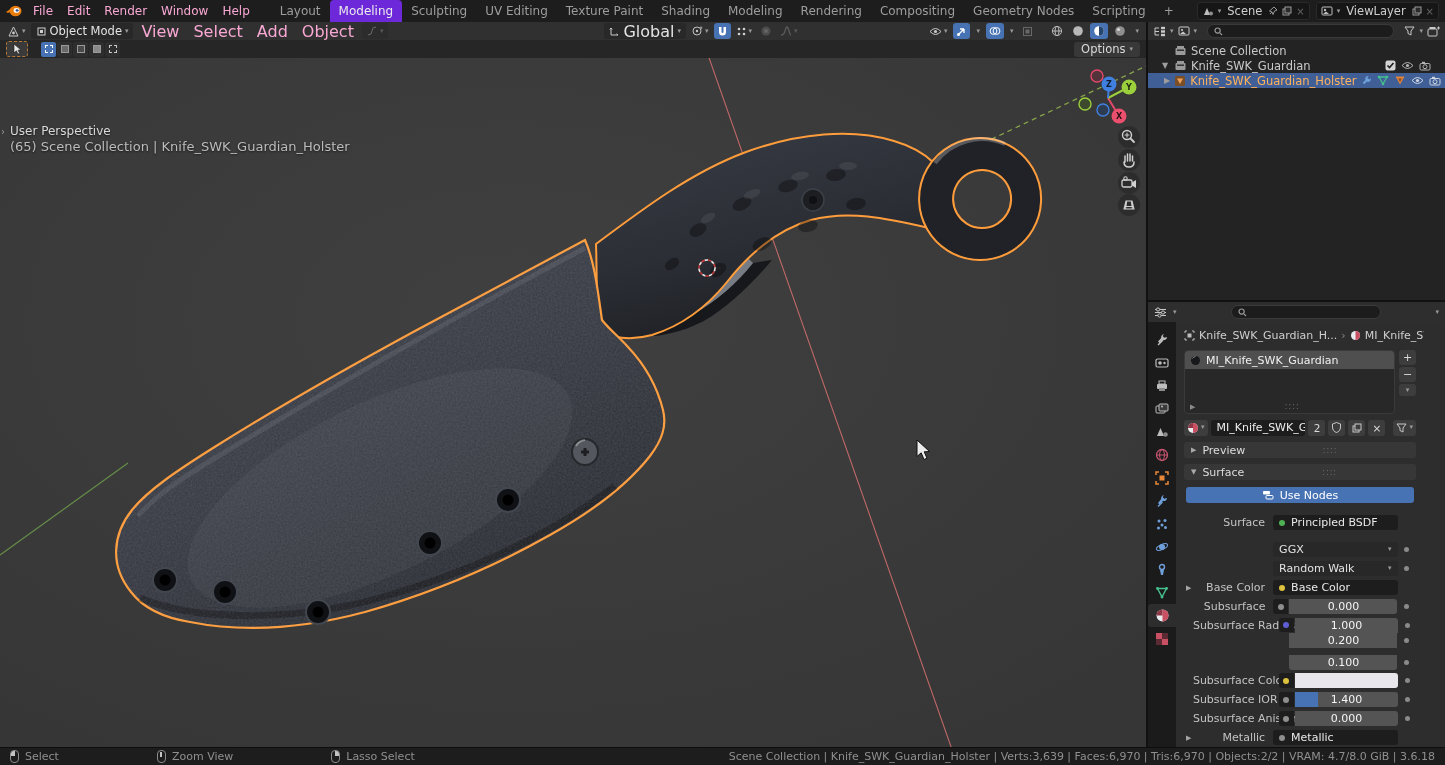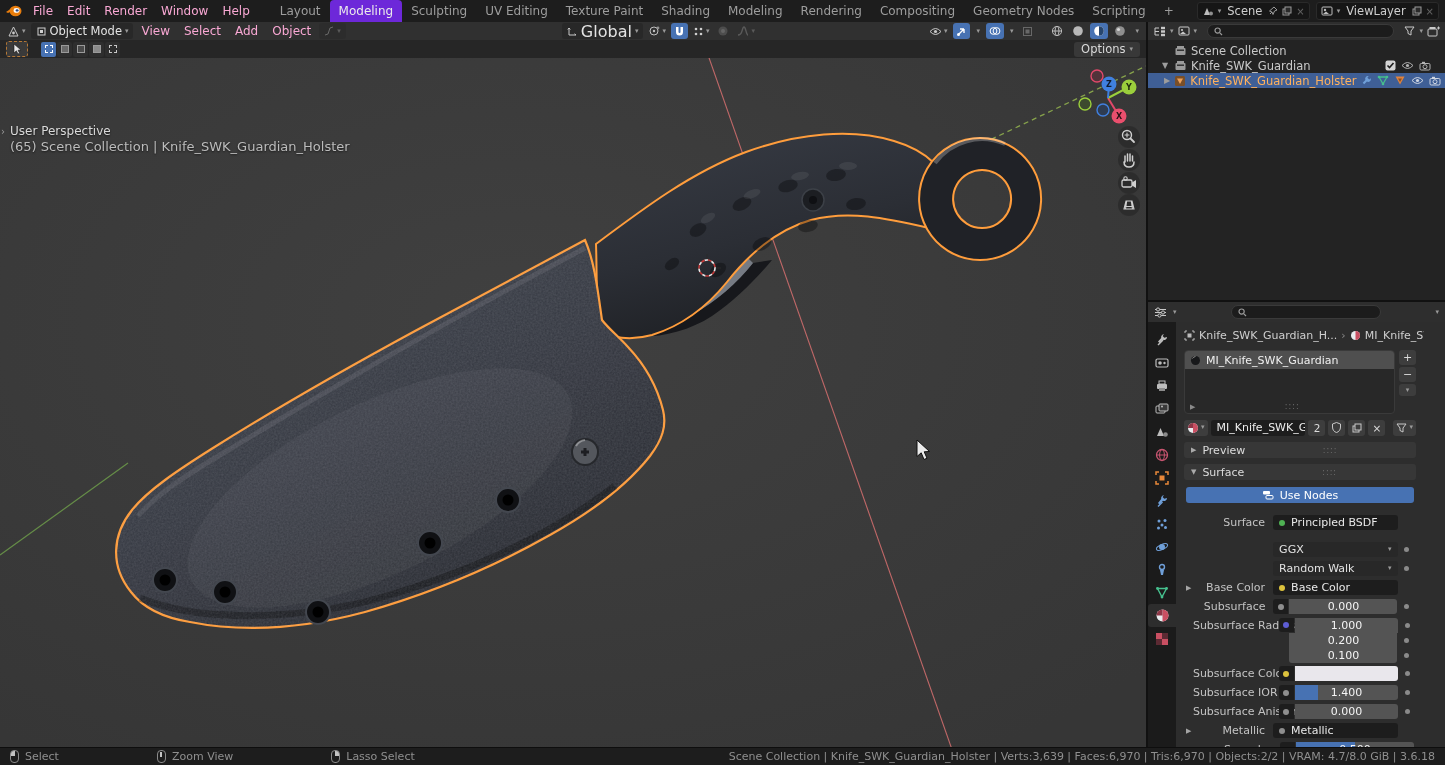--- a/index.html
+++ b/index.html
@@ -14,21 +14,21 @@
   .menu{padding:0 7px;color:#f9a8d4;height:22px;display:flex;align-items:center;border-radius:3px}
   .tabs{display:flex;margin-left:14px;height:22px}
   .tab{padding:0 9px;color:#9d9d9d;height:22px;display:flex;align-items:center;white-space:nowrap}
   .tab.active{background:#6d28d9;color:#ebebeb;border-radius:4px 4px 0 0}
   .tb-right{margin-left:auto;display:flex;align-items:center;gap:6px;padding-right:6px}
   .tb-chip{display:flex;align-items:center;background:#161616;border:1px solid #2a2a2a;border-radius:3px;height:18px;padding:0 4px;gap:4px}
   .tb-chip .txt{color:#cfcfcf;font-size:11.5px;padding:0 2px}
   .dim{opacity:.4}
   
   .vph{position:absolute;left:0;top:22px;width:1146px;height:18px;background:#303030;display:flex;align-items:center;padding:0 4px;gap:2px}
-  .vph .menu{height:18px;padding:16px 6px;font-size:12px}
+  .vph .menu{height:18px;padding:16px 6px;font-size:16px}
   .hchip{display:flex;align-items:center;gap:3px;background:#282828;border-radius:3px;height:16px;padding:0 5px}
   .hbtn{display:flex;align-items:center;gap:2px;height:16px;padding:0 3px;border-radius:3px}
   .hbtn.on{background:#4772b3}
   .vpt{position:absolute;left:0;top:40px;width:1146px;height:18px;background:#262626;display:flex;align-items:center;padding:0 6px;gap:3px}
   .toolbtn{width:22px;height:16px;border:1px dashed #b57836;border-radius:3px;display:flex;align-items:center;justify-content:center;background:#3a3a3a}
   .modegrp{display:flex;gap:1px;margin-left:10px}
   .modebtn{width:15px;height:15px;background:#2e2e2e;border-radius:2px;display:flex;align-items:center;justify-content:center}
   .modebtn.on{background:#4772b3}
   .sq{width:8px;height:8px;border:1px dashed #c9c9c9}
   .sq2{width:8px;height:8px;border:1px solid #9a9a9a;background:#6a6a6a}
@@ -957,21 +957,21 @@
         <span class="pexp"></span>
           <span class="plabel"></span>
         <span class="pfield" style="height:14px">
             <span class="sockspace"></span>
             <span class="val" style="border-radius:0">0.200</span>
           </span>
         <span class="pdot">
             <i></i>
           </span>
       </div>
-      <div class="prow" style="height:14px;margin-top:1px">
+      <div class="prow" style="height:14px;margin-top:8px">
         <span class="pexp"></span>
           <span class="plabel"></span>
         <span class="pfield" style="height:14px">
             <span class="sockspace"></span>
             <span class="val" style="border-radius:0 0 3px 3px">0.100</span>
           </span>
         <span class="pdot">
             <i></i>
           </span>
       </div>

